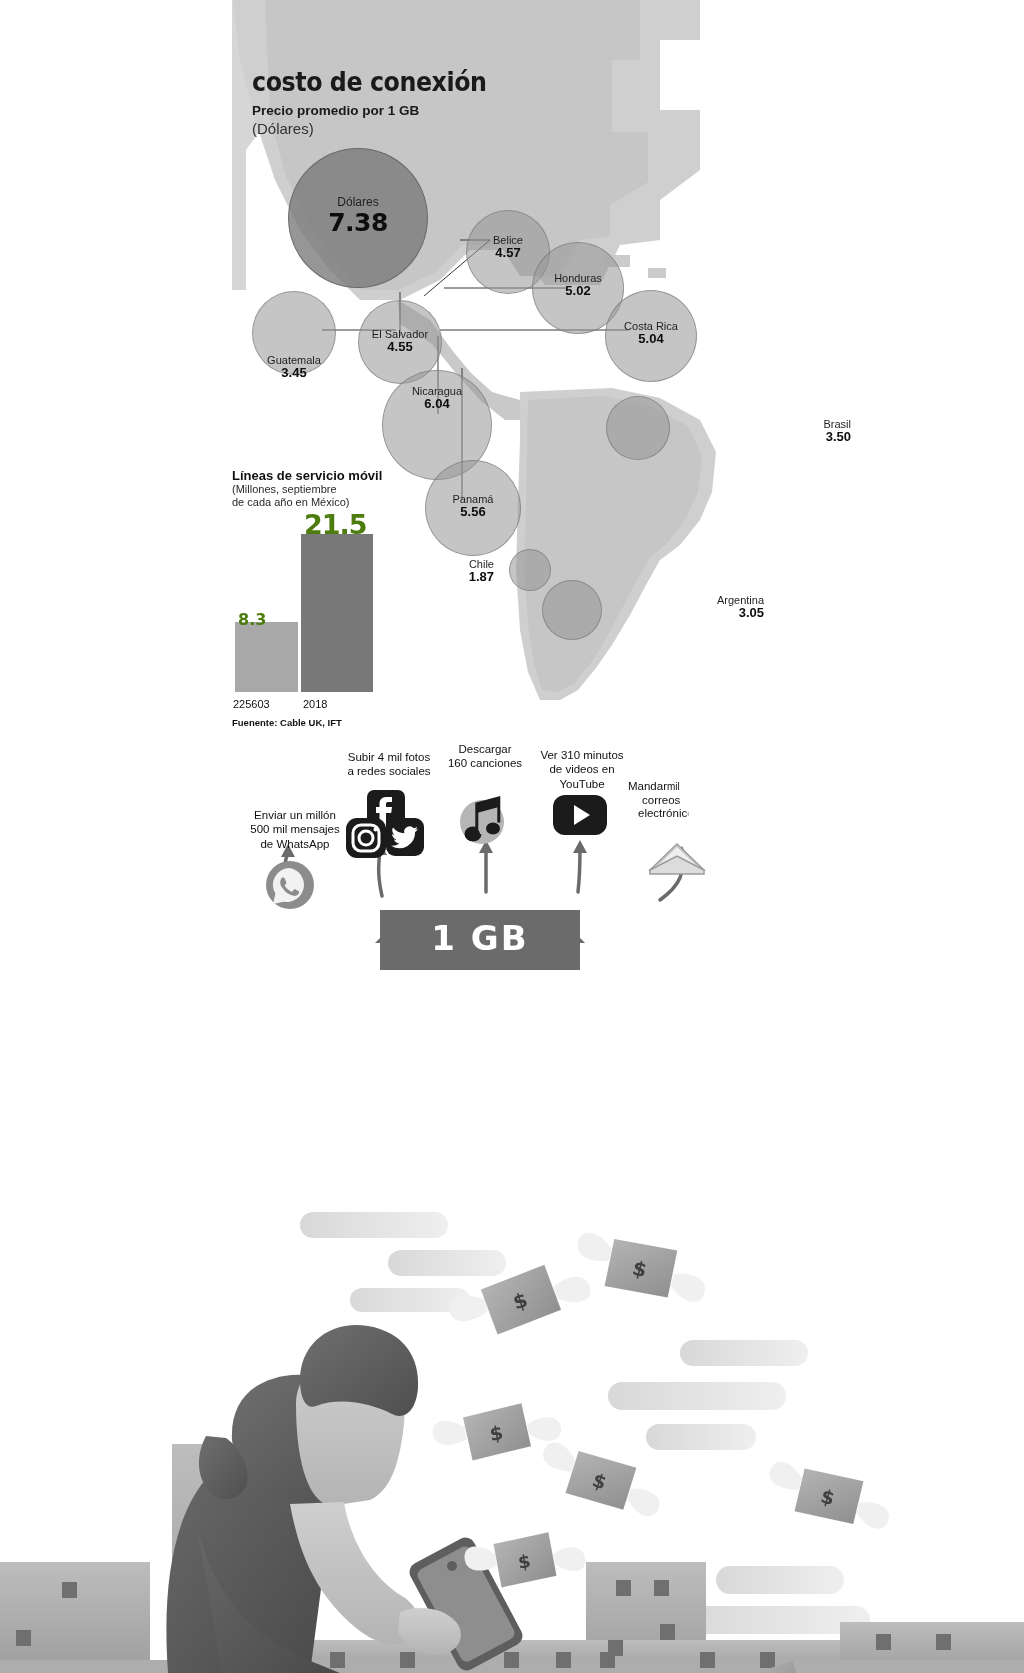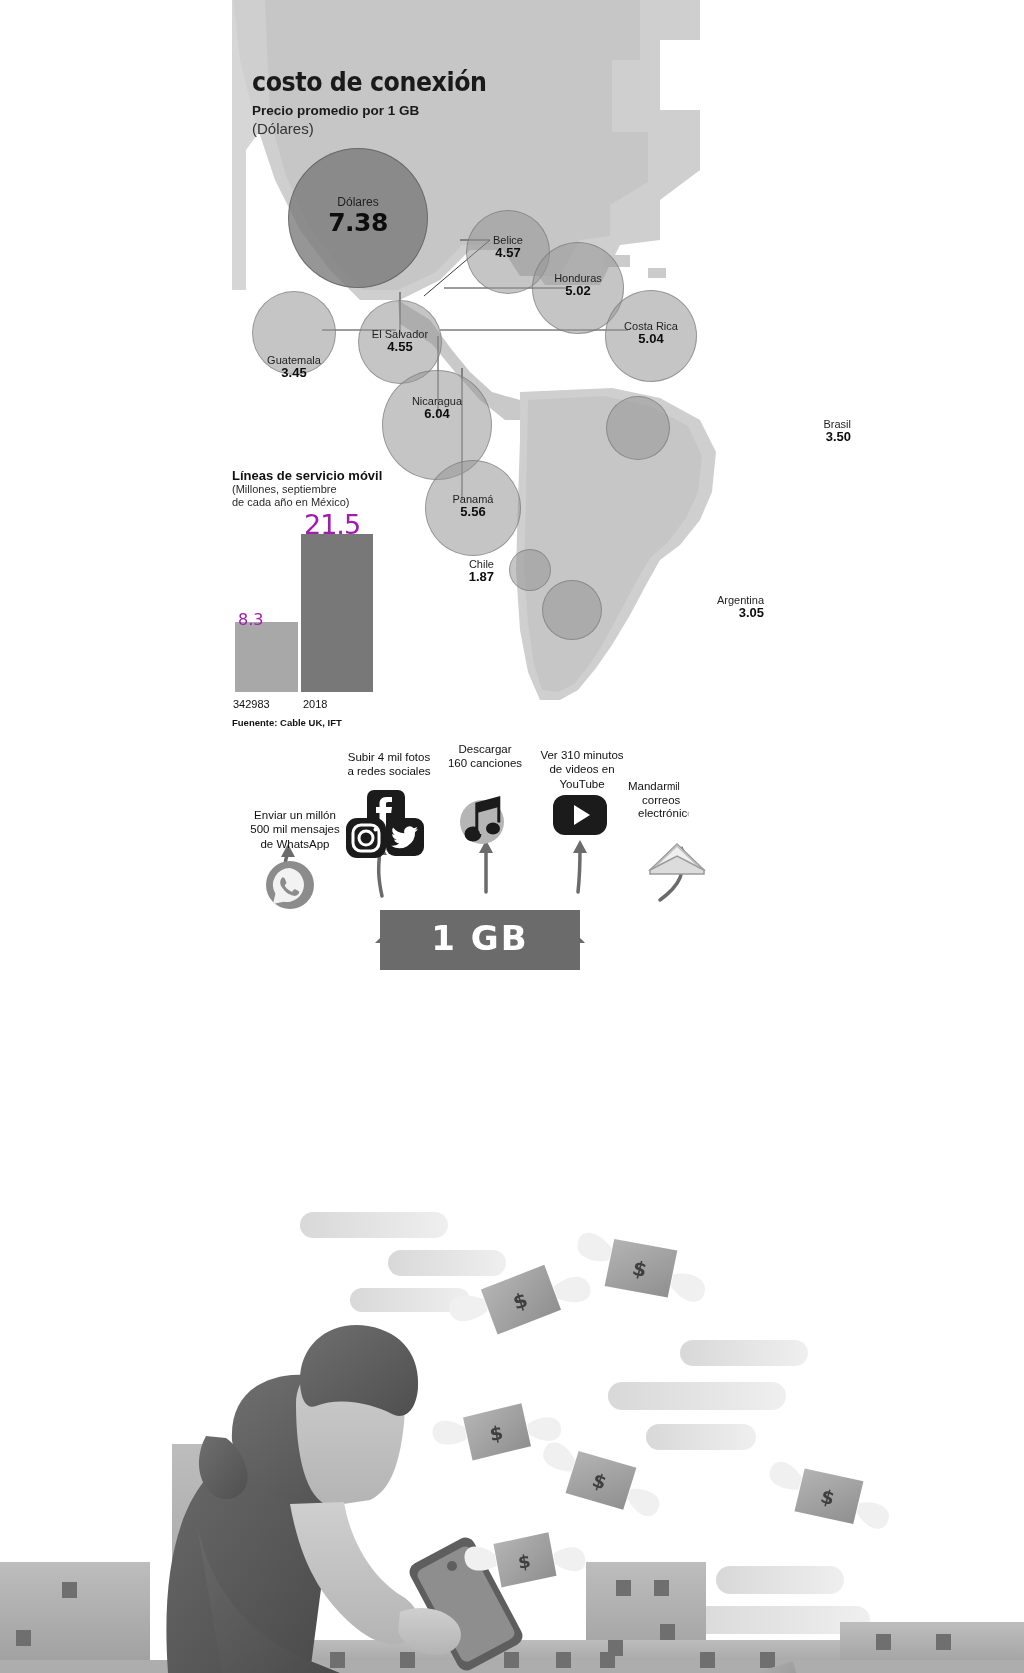--- a/index.html
+++ b/index.html
@@ -43,21 +43,21 @@
   .blabel.lft { text-align:right; }
   .blabel.rgt { text-align:right; }
 
   
   #bars { position:absolute; left:232px; top:468px; width:220px; height:260px; }
   .bars-title { font-size:13px; font-weight:bold; color:#111; white-space:nowrap; }
   .bars-sub { font-size:11px; color:#2a2a2a; line-height:1.22; }
   .bar { position:absolute; bottom:36px; }
   .bar.b1 { left:3px; width:63px; height:70px; background:#a8a8a8; }
   .bar.b2 { left:69px; width:72px; height:158px; background:#787878; }
-  .barval { position:absolute; font-family:"DejaVu Sans",sans-serif; font-weight:normal; color:#a21caf; }
+  .barval { position:absolute; font-family:"DejaVu Sans",sans-serif; font-weight:bold; color:#4d7c0f; }
   .barval.v1 { left:6px; bottom:99px; font-size:16px; }
   .barval.v2 { left:72px; bottom:188px; font-size:27px; letter-spacing:-1px; }
   .bartick { position:absolute; bottom:18px; font-size:11px; color:#111; }
   .bartick.t1 { left:1px; }
   .bartick.t2 { left:71px; }
   .source { position:absolute; left:0px; bottom:0px; font-size:9.5px; color:#111; font-weight:bold; white-space:nowrap; }
 
   
   #gb-section { position:absolute; left:0; top:730px; width:1024px; height:265px; }
   .act-label { position:absolute; text-align:center; font-size:11.5px; color:#111; line-height:1.25; }
@@ -152,21 +152,21 @@
         <div class="blabel" style="left: 214px; width: 160px; top: 314px; margin-top: 40px;">
           <span class="n">Guatemala</span>
           <span class="v">3.45</span>
         </div>
         <div class="bubble" style="left: 358px; top: 300px; height: 84px; width: 84px;"></div>
         <div class="blabel" style="left: 320px; width: 160px; top: 328px;">
           <span class="n">El Salvador</span>
           <span class="v">4.55</span>
         </div>
         <div class="bubble" style="left: 382px; top: 370px; height: 110px; width: 110px;"></div>
-        <div class="blabel" style="left: 357px; width: 160px; top: 395px;">
+        <div class="blabel" style="left: 357px; width: 160px; top: 385px;">
           <span class="n">Nicaragua</span>
           <span class="v">6.04</span>
         </div>
         <div class="bubble" style="left: 425px; top: 460px; height: 96px; width: 96px;"></div>
         <div class="blabel" style="left: 393px; width: 160px; top: 493px;">
           <span class="n">Panamá</span>
           <span class="v">5.56</span>
         </div>
         <div class="bubble" style="left: 606px; top: 396px; height: 64px; width: 64px;"></div>
         <div class="blabel rgt" style="left: 691px; width: 160px; top: 418px;">
@@ -189,21 +189,21 @@
   <div id="bars">
     <div class="bars-title">Líneas de servicio móvil</div>
     <div class="bars-sub">
       <span>(Millones, septiembre</span><br>
       <span>de cada año en México)</span>
     </div>
     <div class="bar b1"></div>
     <div class="bar b2"></div>
     <div class="barval v1">8.3</div>
     <div class="barval v2">21.5</div>
-    <div class="bartick t1">342983</div>
+    <div class="bartick t1">225603</div>
     <div class="bartick t2">2018</div>
     <div class="source">Fuenente: Cable UK, IFT</div>
   </div>
 
   <div id="gb-section">
     <svg width="1024" height="265" style="position:absolute;left:0;top:0">
       <g stroke="#6b6b6b" stroke-width="3.5" fill="none" stroke-linecap="round">
         <path d="M300,170 C282,152 282,140 288,122" marker-end="url(#ar)"></path>
         <path d="M382,166 C378,148 378,138 380,120"></path>
         <path d="M486,162 L486,118"></path>

